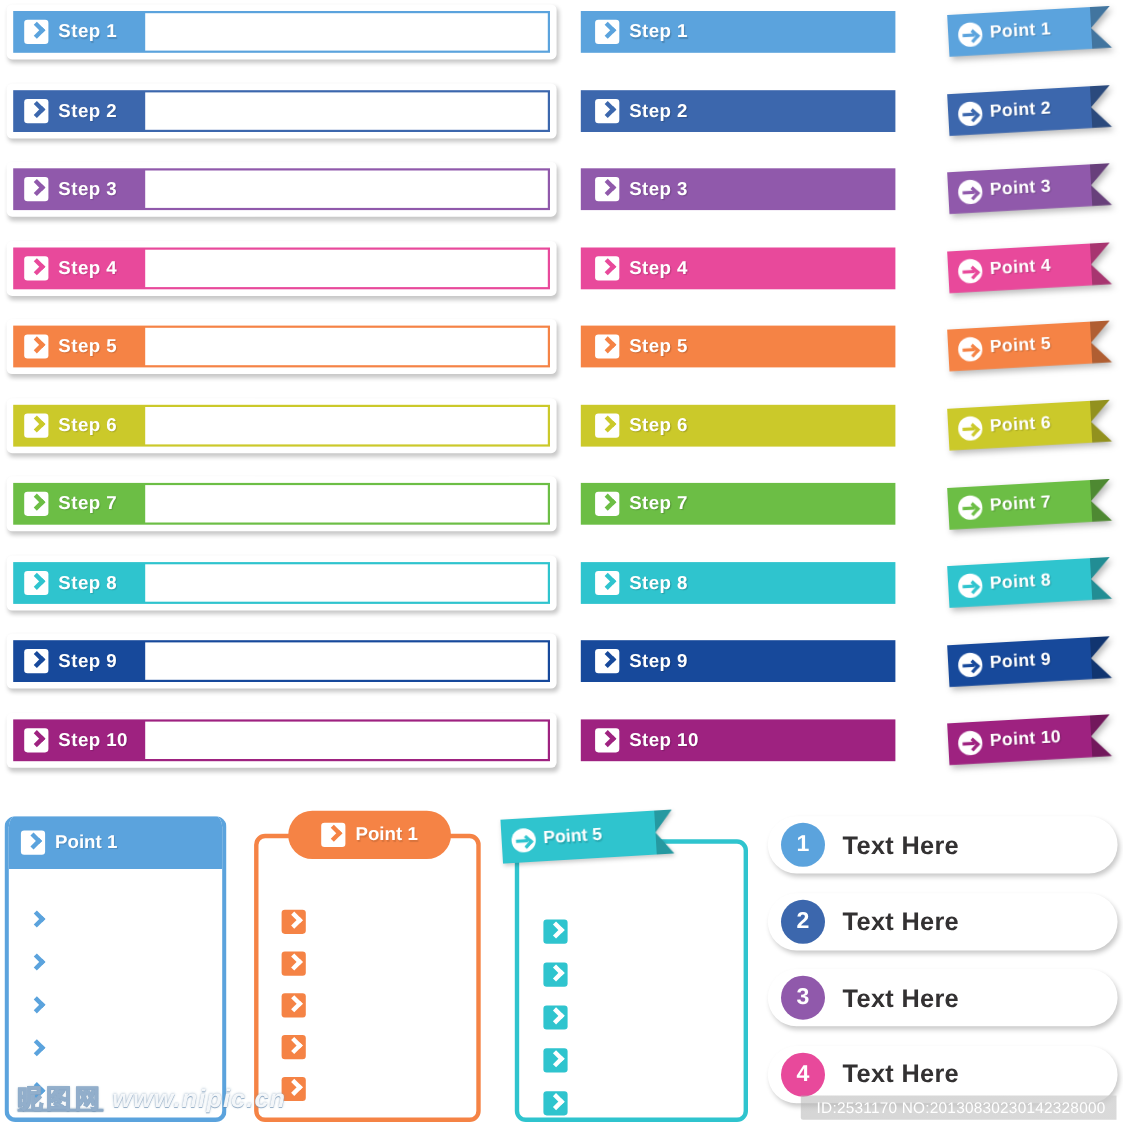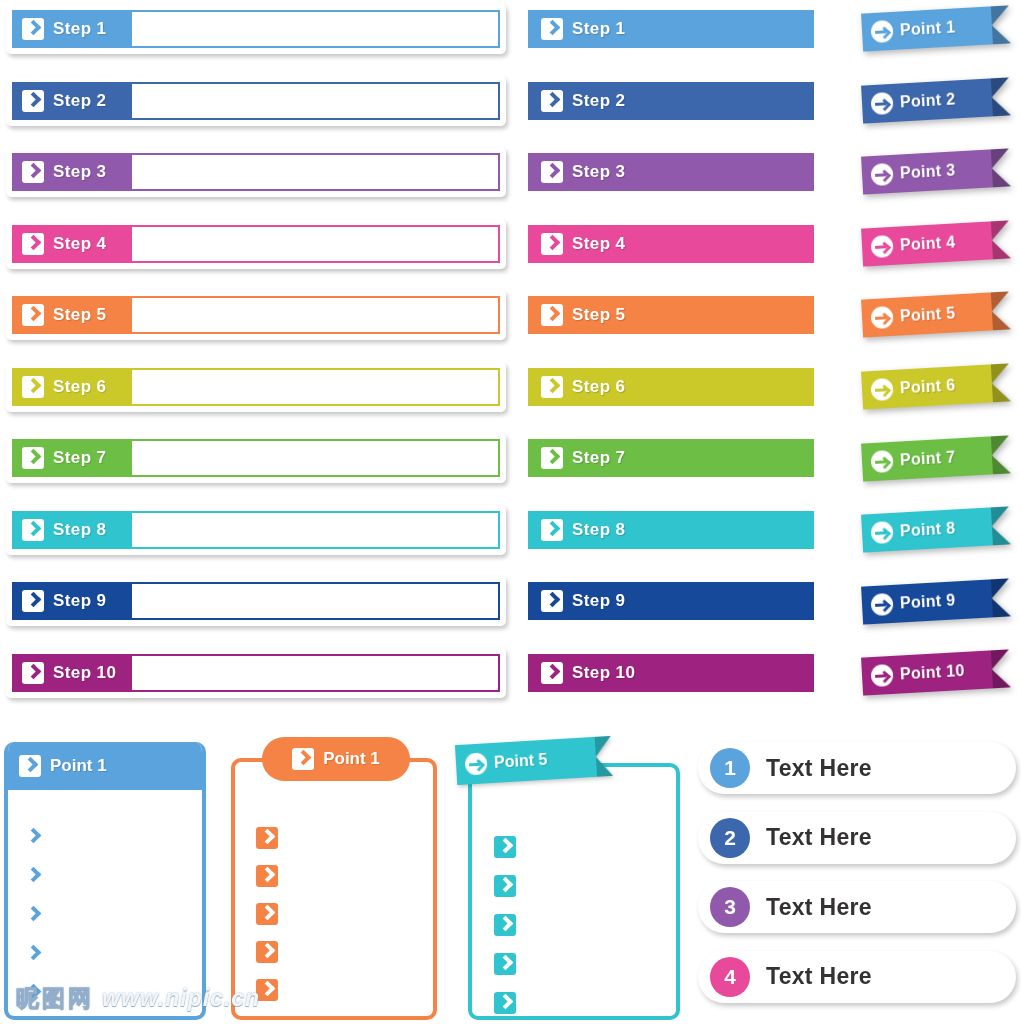--- a/index.html
+++ b/index.html
@@ -199,20 +199,21 @@
   .wm-left{
     position:absolute;left:16px;top:983px;
     font-size:23px;font-weight:bold;font-style:italic;
     color:rgba(255,255,255,.9);
     text-shadow:0 0 2px rgba(120,150,180,.85),0 1px 0 rgba(90,130,170,.55);
     letter-spacing:1px;white-space:nowrap;
   }
   .wm-left .cn{
     font-style:normal;letter-spacing:3px;margin-right:8px;
     color:rgba(255,255,255,.55);
+    text-decoration:underline;
     -webkit-text-stroke:1px rgba(140,170,200,.9);
   }
   .wm-id{
     position:absolute;right:6px;top:996px;
     padding:3px 10px 3px 14px;
     background:linear-gradient(90deg,rgba(180,180,180,.55),rgba(205,205,205,.75));
     color:#ffffff;font-size:14px;letter-spacing:.2px;white-space:nowrap;
     border-radius:0 0 0 2px;
   }
 </style>
@@ -501,14 +502,15 @@
         <div class="pill">
           <div class="num" style="background: rgb(232, 73, 155);">4</div>
           <div class="ptxt">Text Here</div>
         </div>
       </div>
   </div>
 
   <div class="wm-left">
     <span class="cn">昵图网</span><span>www.nipic.cn</span>
   </div>
+  <div class="wm-id">ID:2531170 NO:20130830230142328000</div>
 
 </div>
 
 </body></html>

